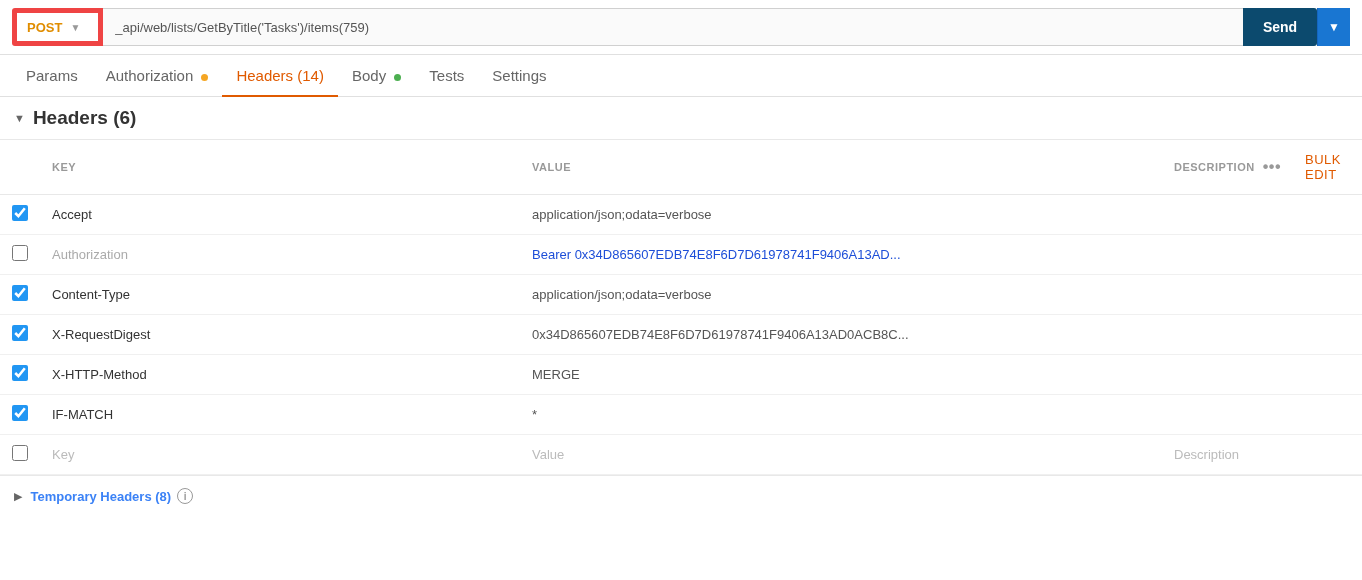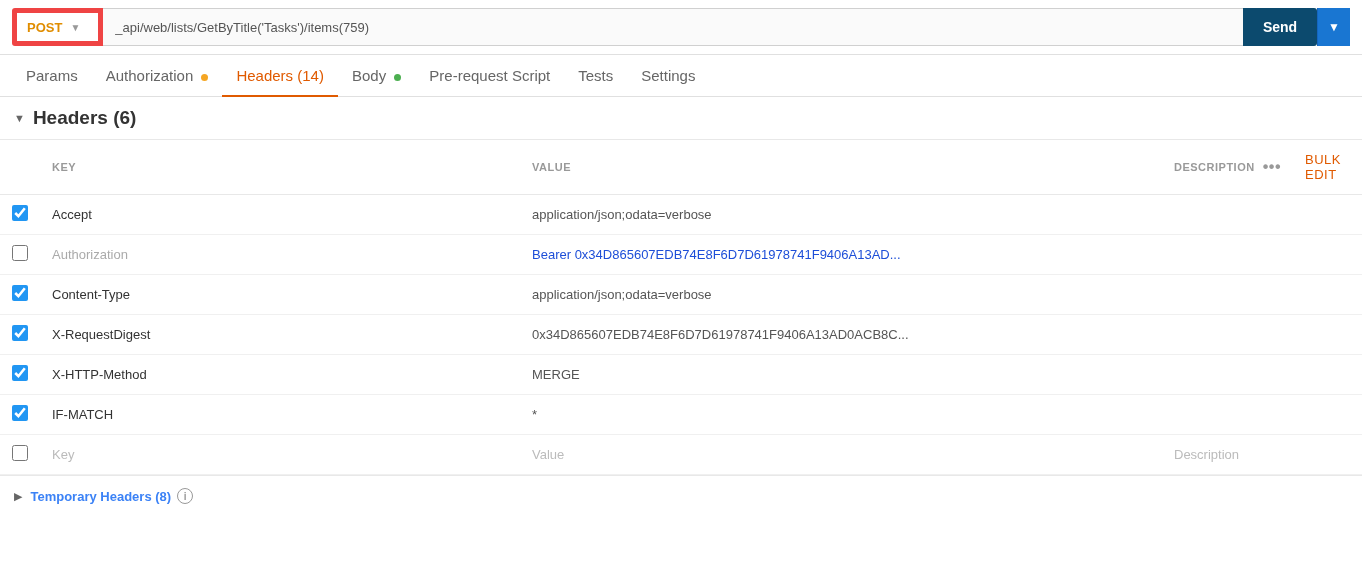--- a/index.html
+++ b/index.html
@@ -117,23 +117,20 @@
   <div class="tab">
     <span>Authorization</span>
     <span class="tab-dot dot-orange"></span>
   </div>
   <div class="tab active">
     <span>Headers (14)</span>
   </div>
   <div class="tab">
     <span>Body</span>
     <span class="tab-dot dot-green"></span>
-  </div>
-  <div class="tab">
-    <span>Pre-request Script</span>
   </div>
   <div class="tab">
     <span>Tests</span>
   </div>
   <div class="tab">
     <span>Settings</span>
   </div>
 </div>
 
 <div class="content">

